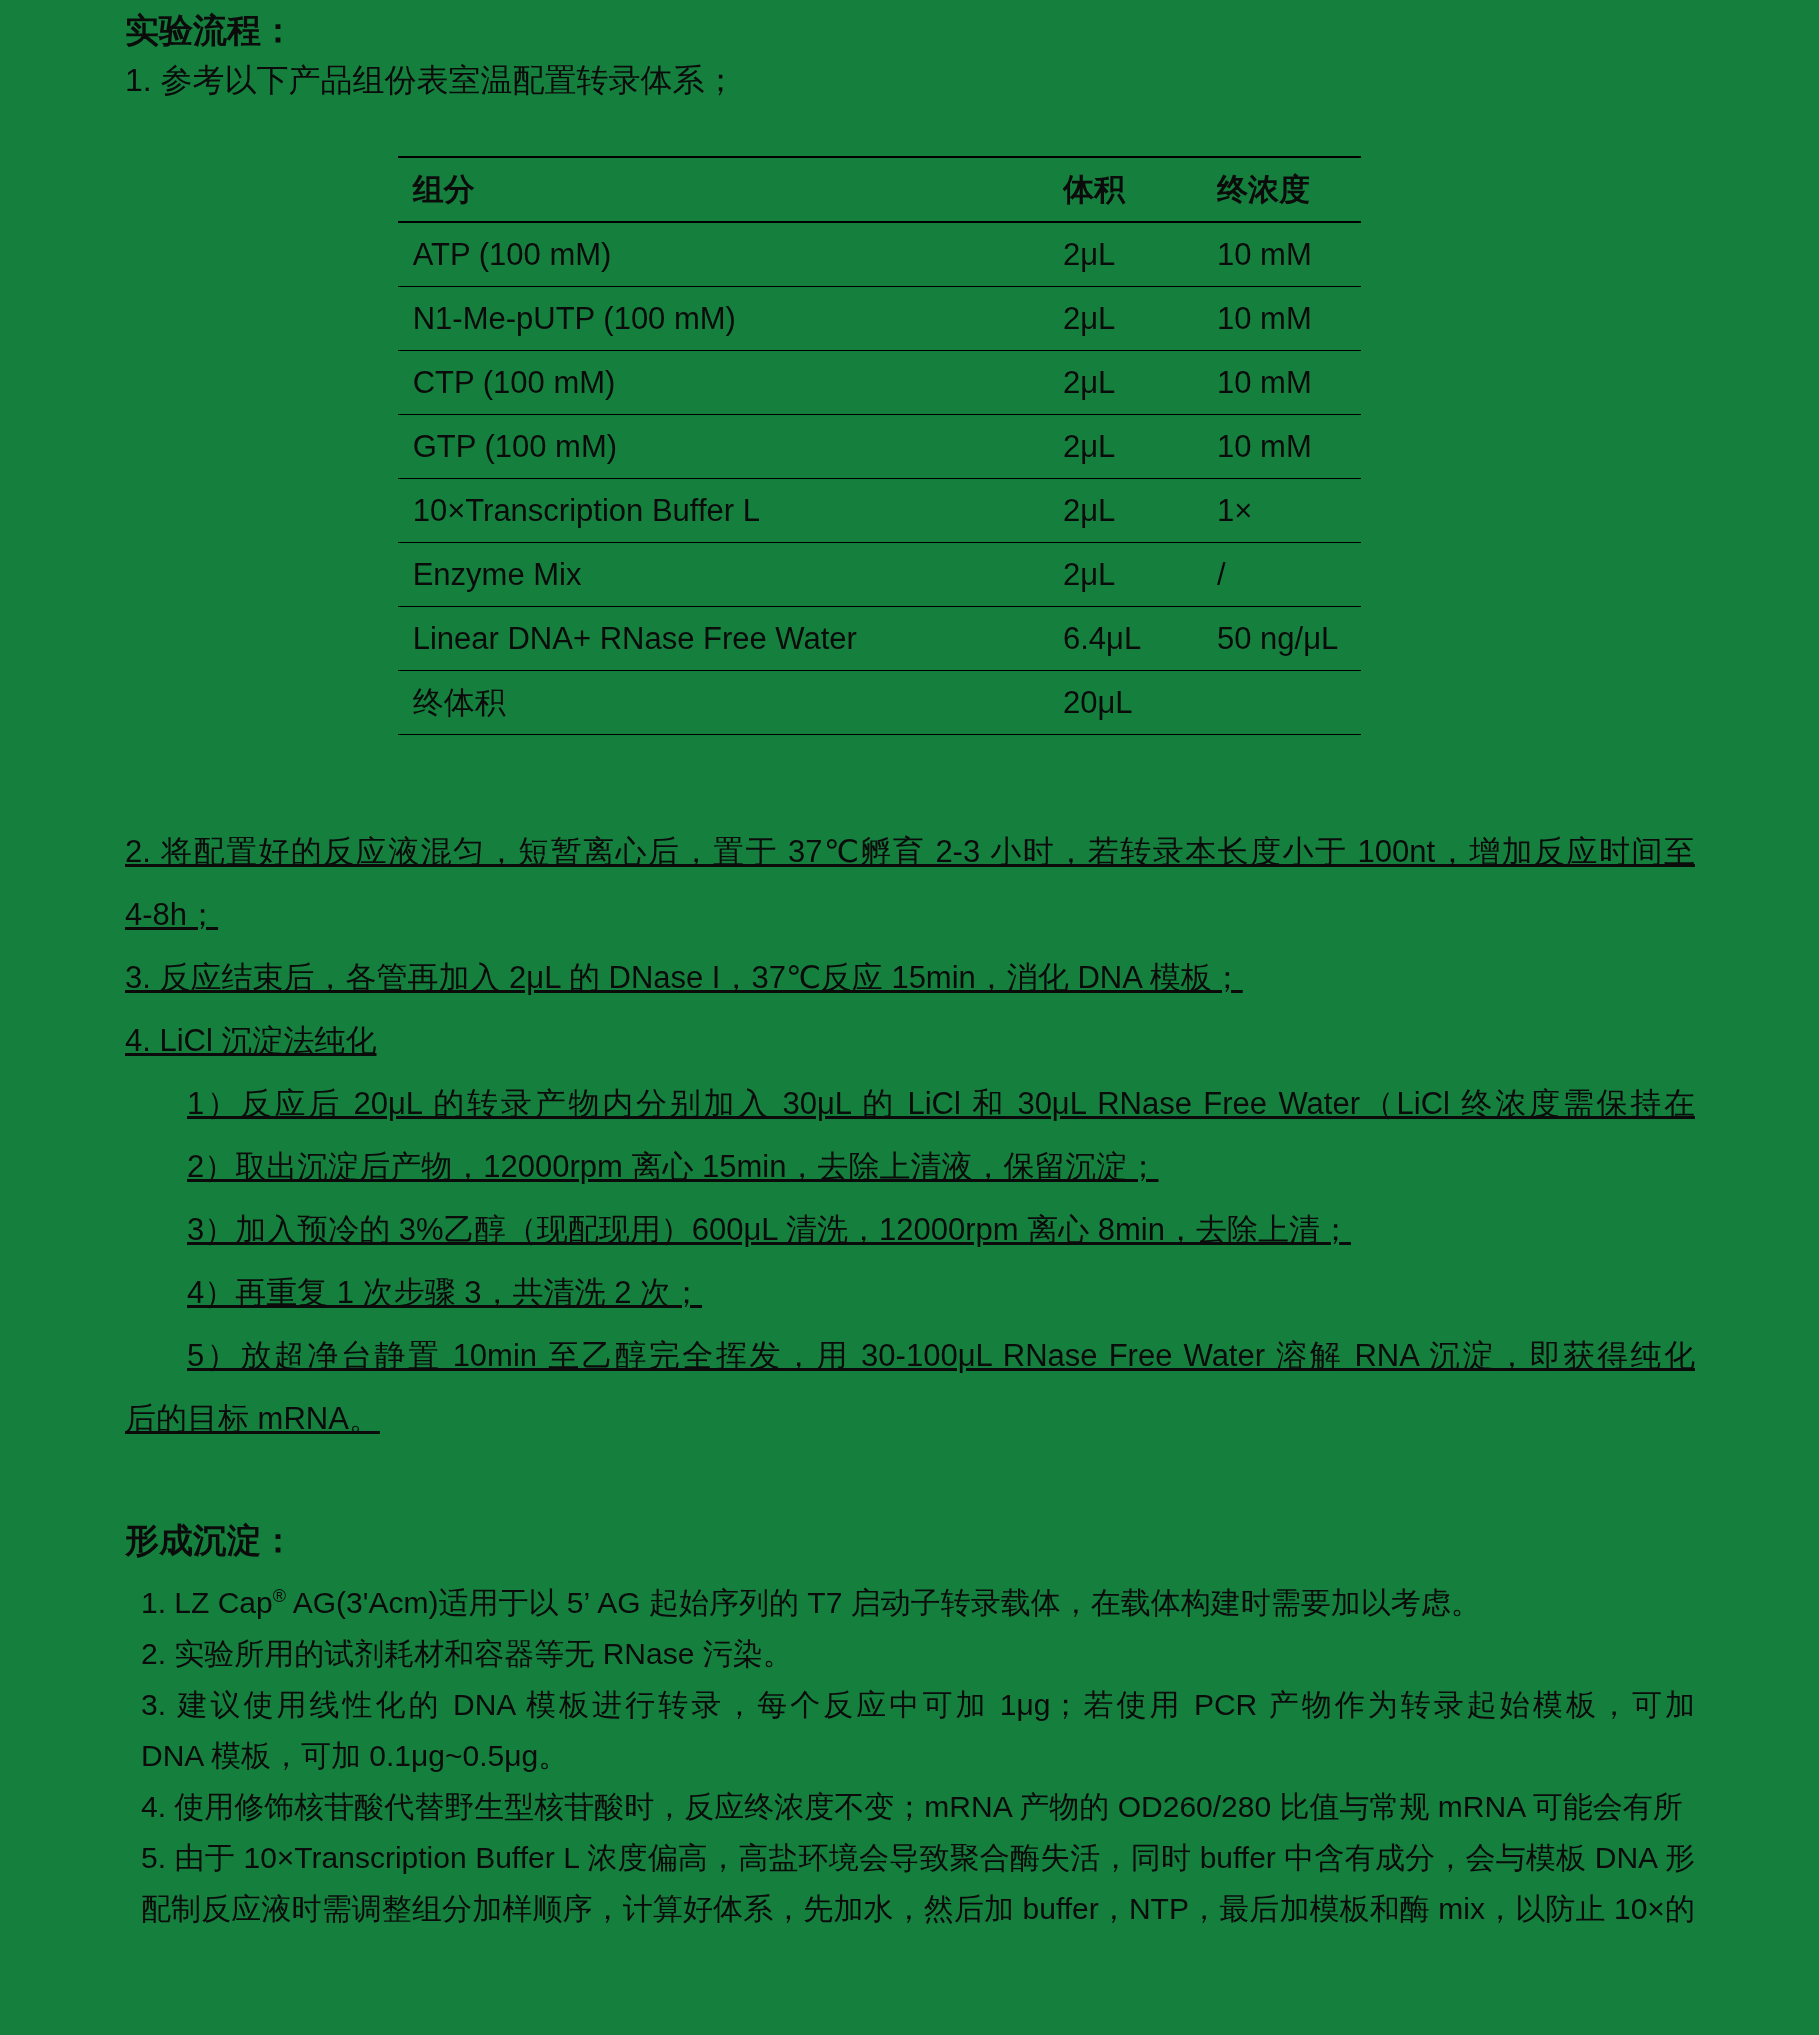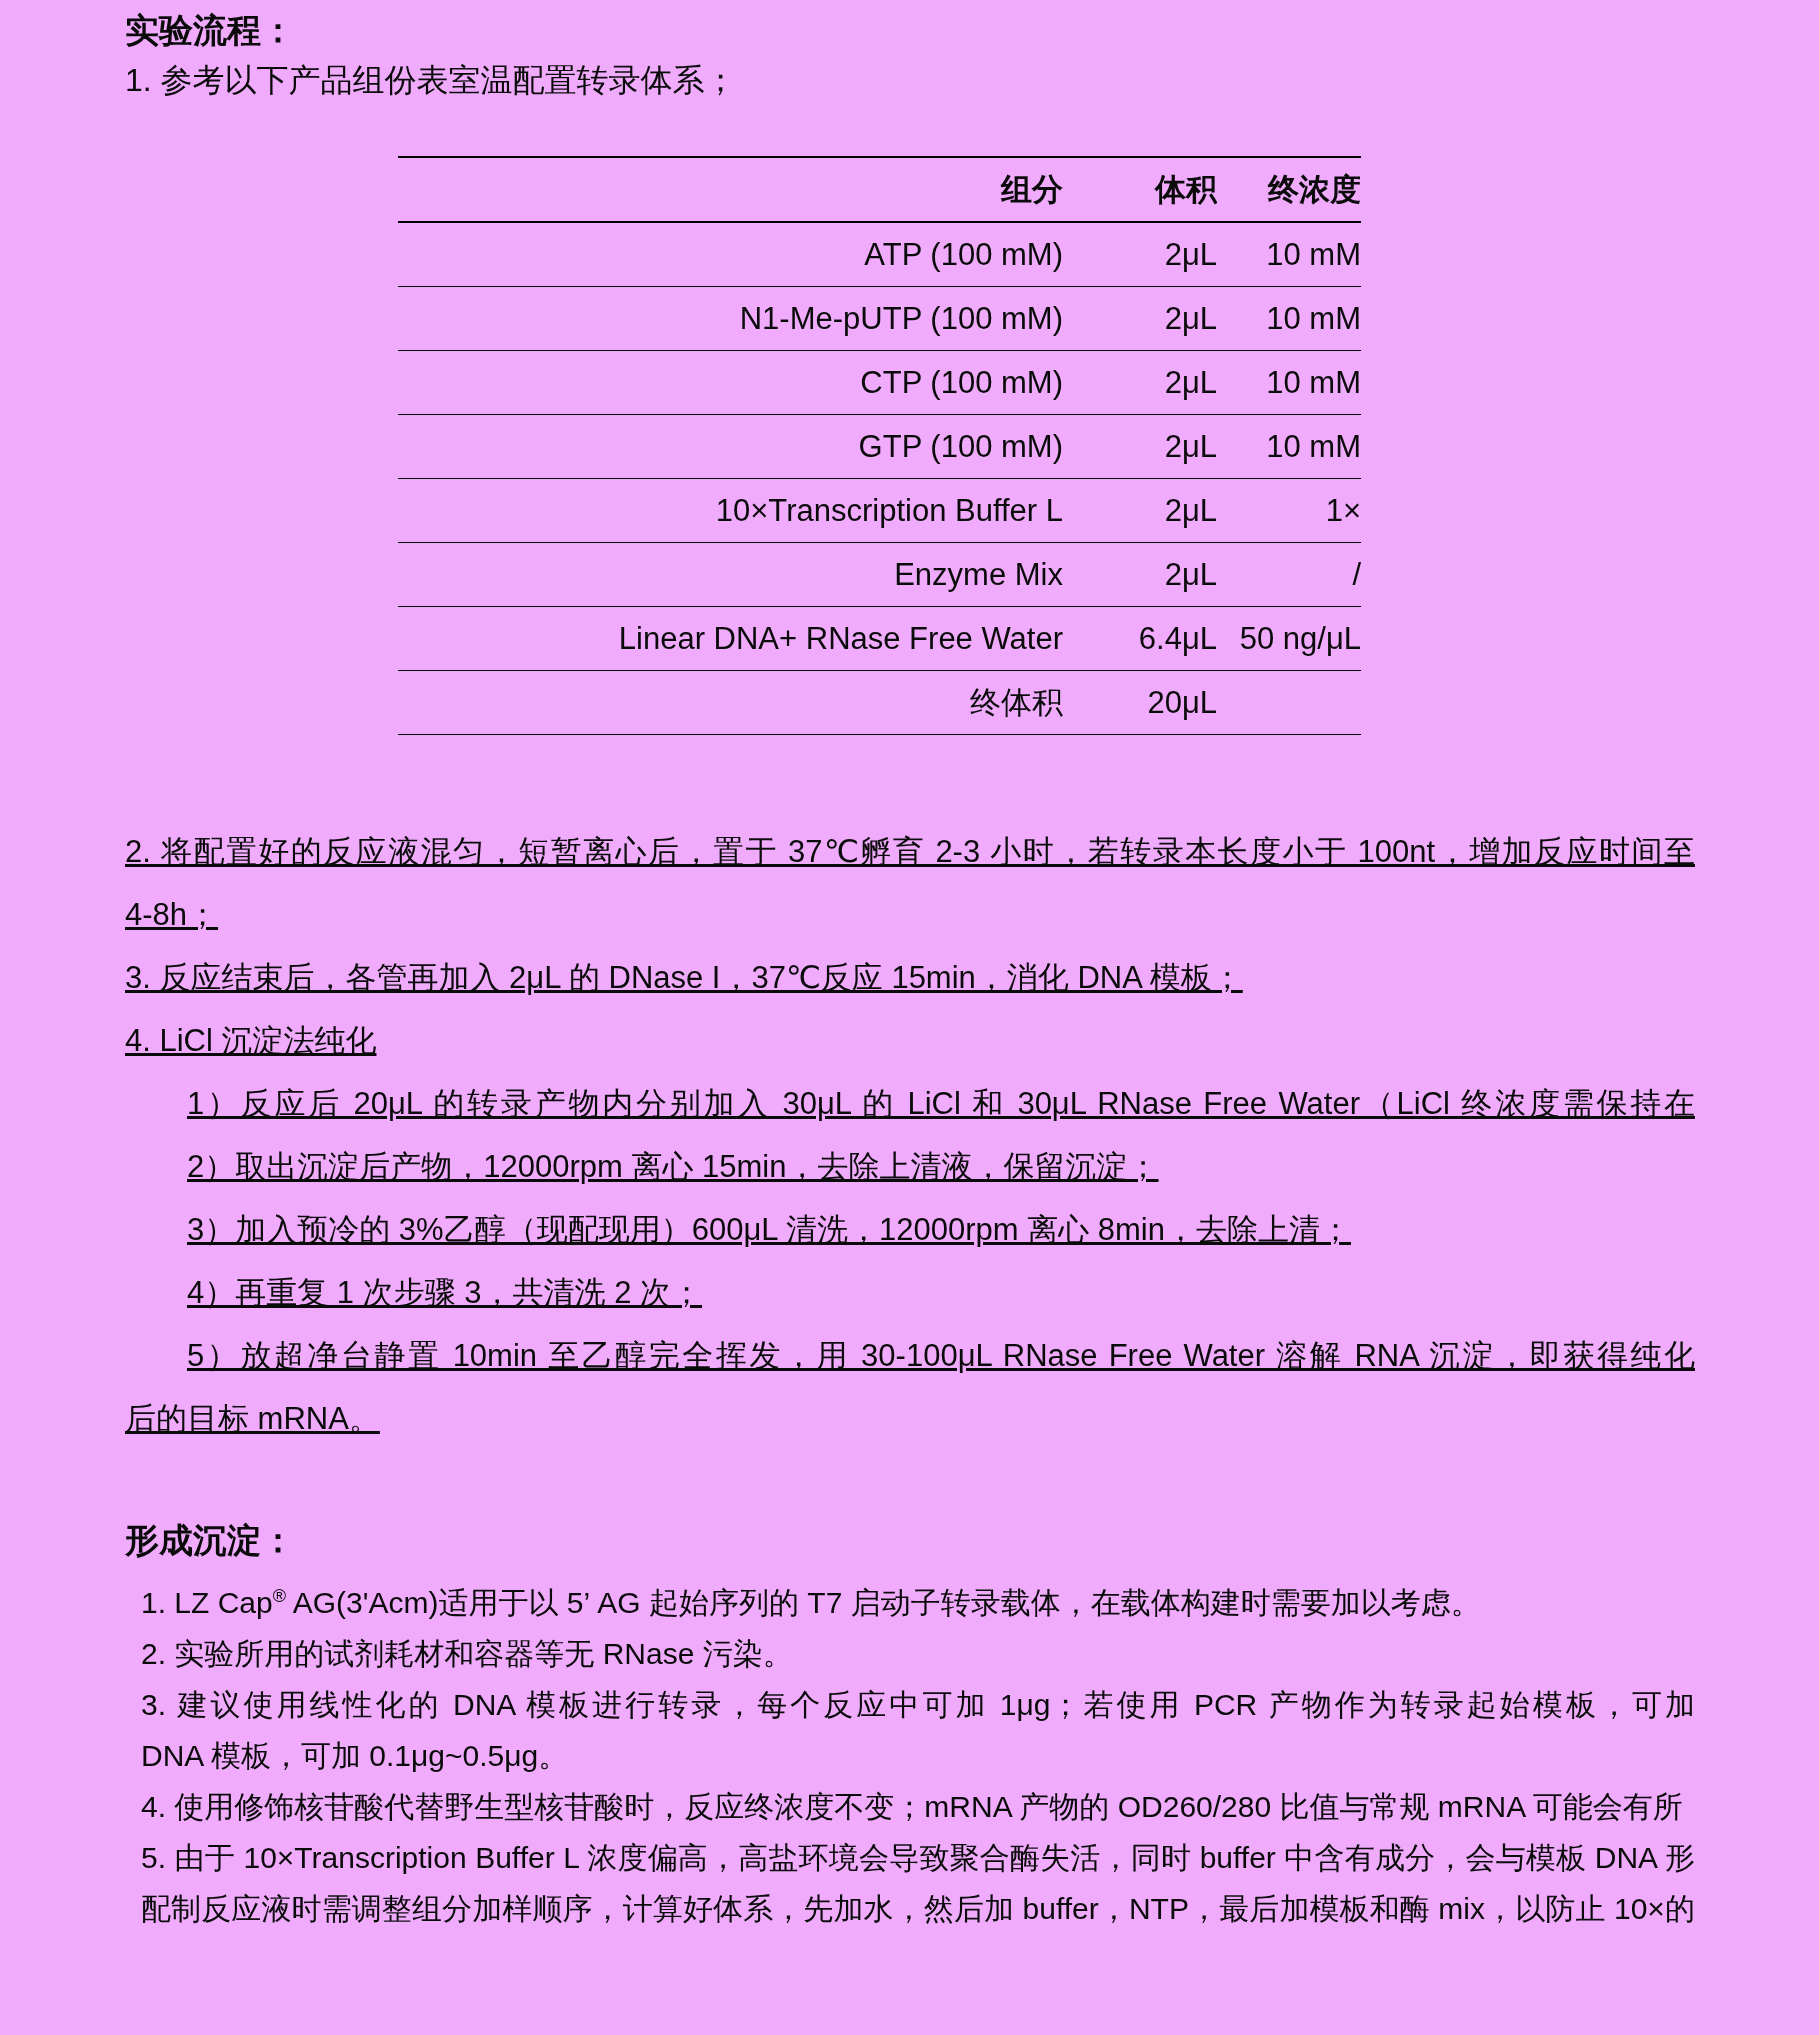--- a/index.html
+++ b/index.html
@@ -1,19 +1,19 @@
 <!DOCTYPE html>
 <html style="font-size:11.7px"><head>
 <meta charset="utf-8">
 <style>
   html,body{margin:0;padding:0;background:#e9e9e9;}
   .page{
     position:relative;
     width:1820px;height:2035px;
-    background:#f0abfc;
+    background:#15803d;
     color:#0b0b0b;
     font-family:"Liberation Sans","DejaVu Sans",sans-serif;
     overflow:hidden;
   }
   .heading{
     position:absolute;left:125px;
     font-size:34px;font-weight:700;line-height:41px;
     white-space:nowrap;
   }
   #procedure-heading{top:10.3px;}
@@ -26,21 +26,21 @@
   .rtable{
     position:absolute;left:398px;top:156px;width:963px;
     border-top:2.9px solid #000;
   }
   .trow{
     display:flex;align-items:center;
     height:63px;border-bottom:1.5px solid #000;
     font-size:31px;
   }
   .trow.thead{border-bottom:2.2px solid #000;font-weight:700;}
-  .cell{overflow:hidden;white-space:nowrap;text-align:right;}
+  .cell{overflow:hidden;white-space:nowrap;}
   .c1{width:665px;padding-left:14.7px;box-sizing:border-box;}
   .c2{width:154px;}
   .c3{flex:1;}
   sup{font-size:60%;vertical-align:super;line-height:0;}
   
   .steps{
     position:absolute;left:125px;top:820px;width:1570px;
     font-size:31px;line-height:63px;
   }
   .steps .ln{height:63px;overflow:hidden;text-decoration:underline;}

